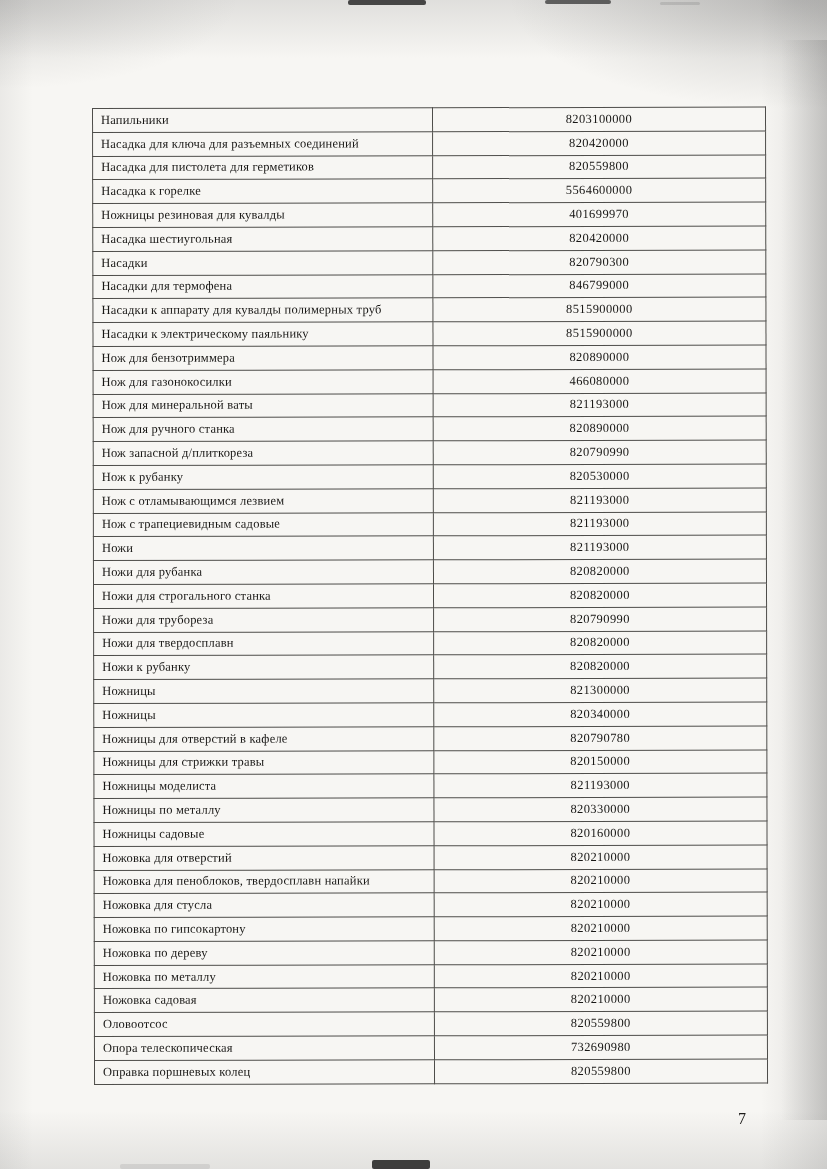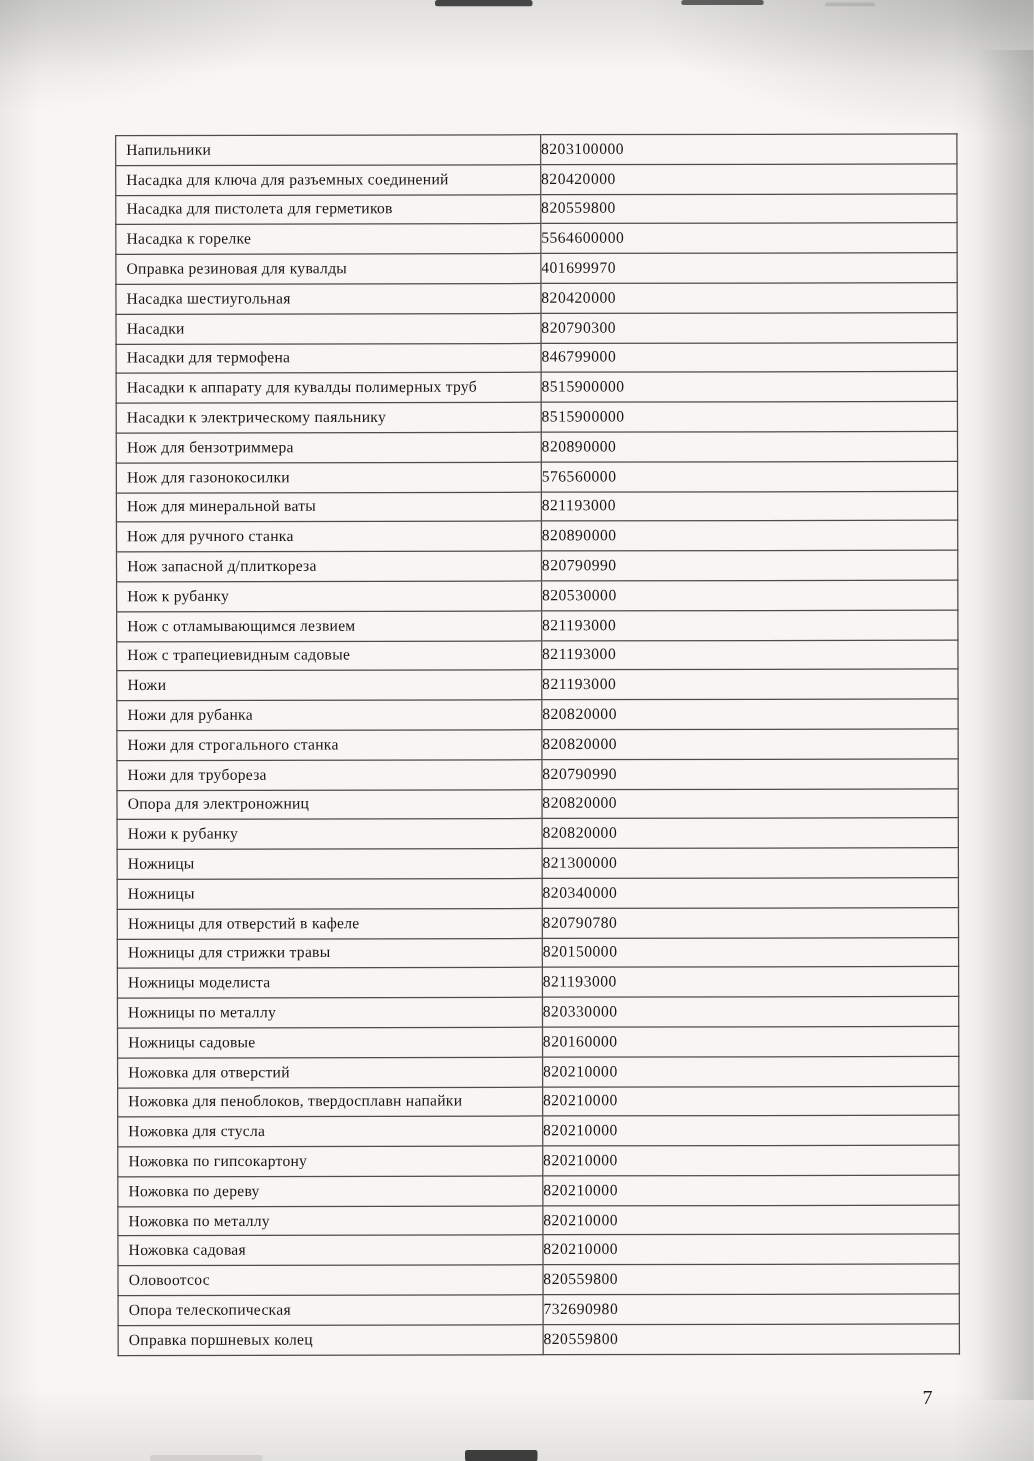--- a/index.html
+++ b/index.html
@@ -74,20 +74,21 @@
   }
   td.name-col {
     width: 314px;
     padding-left: 8px;
     padding-right: 0;
     text-align: left;
     letter-spacing: 0.2px;
   }
   td.code-col {
     width: 308px;
+    text-align: center;
     padding-top: 0;
     letter-spacing: 0.4px;
   }
 
   .page-number {
     position: absolute;
     left: 738px;
     top: 1110px;
     font-size: 16px;
     color: #1c1b19;
@@ -125,21 +126,21 @@
       <td class="name-col">Насадка для пистолета для герметиков</td>
       <td class="code-col">820559800</td>
     </tr>
 
     <tr>
       <td class="name-col">Насадка к горелке</td>
       <td class="code-col">5564600000</td>
     </tr>
 
     <tr>
-      <td class="name-col">Оправка резиновая для кувалды</td>
+      <td class="name-col">Ножницы резиновая для кувалды</td>
       <td class="code-col">401699970</td>
     </tr>
 
     <tr>
       <td class="name-col">Насадка шестиугольная</td>
       <td class="code-col">820420000</td>
     </tr>
 
     <tr>
       <td class="name-col">Насадки</td>
@@ -161,21 +162,21 @@
       <td class="code-col">8515900000</td>
     </tr>
 
     <tr>
       <td class="name-col">Нож для бензотриммера</td>
       <td class="code-col">820890000</td>
     </tr>
 
     <tr>
       <td class="name-col">Нож для газонокосилки</td>
-      <td class="code-col">576560000</td>
+      <td class="code-col">466080000</td>
     </tr>
 
     <tr>
       <td class="name-col">Нож для минеральной ваты</td>
       <td class="code-col">821193000</td>
     </tr>
 
     <tr>
       <td class="name-col">Нож для ручного станка</td>
       <td class="code-col">820890000</td>
@@ -215,21 +216,21 @@
       <td class="name-col">Ножи для строгального станка</td>
       <td class="code-col">820820000</td>
     </tr>
 
     <tr>
       <td class="name-col">Ножи для трубореза</td>
       <td class="code-col">820790990</td>
     </tr>
 
     <tr>
-      <td class="name-col">Опора для электроножниц</td>
+      <td class="name-col">Ножи для твердосплавн</td>
       <td class="code-col">820820000</td>
     </tr>
 
     <tr>
       <td class="name-col">Ножи к рубанку</td>
       <td class="code-col">820820000</td>
     </tr>
 
     <tr>
       <td class="name-col">Ножницы</td>

